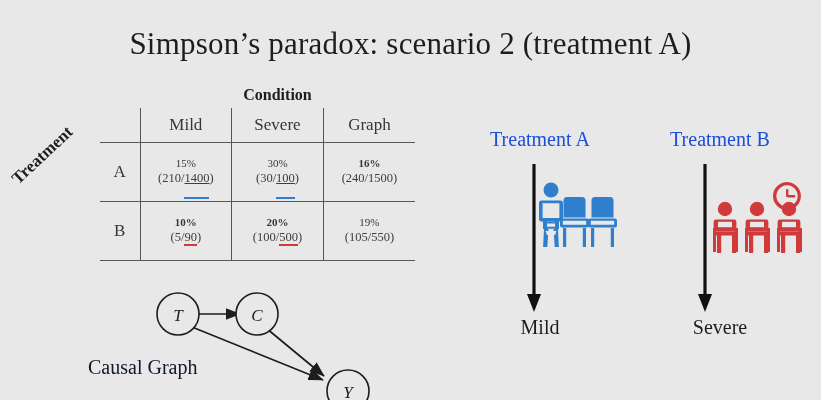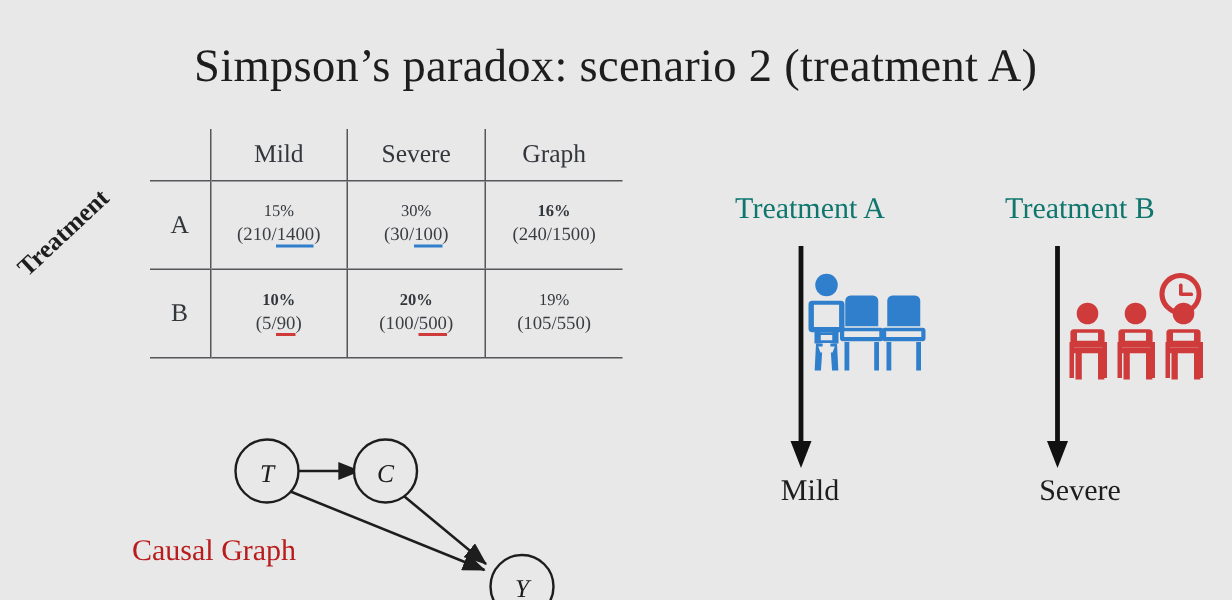--- a/index.html
+++ b/index.html
@@ -84,21 +84,22 @@
   }
   .cell-pct.bold { font-weight: bold; }
   .cell-frac {
     font-size: 12.5px;
     line-height: 1.3;
     display: block;
     color: #3a3d42;
   }
   .u-blue {
     border-bottom: 2.2px solid #2f7fcc;
-    padding-bottom: 0px;
+    padding-bottom: 12px;
+    text-decoration: underline;
   }
   .u-red {
     border-bottom: 2.2px solid #cf3b3b;
     padding-bottom: 0px;
   }
   td.rowlabel {
     font-size: 17px;
   }
 
   
@@ -122,39 +123,39 @@
     top: 265px;
     width: 300px;
     height: 135px;
   }
   #causal-graph svg { display: block; }
   #causal-caption {
     position: absolute;
     left: 88px;
     top: 340px;
     font-size: 20px;
-    color: #b91c1c;
+    color: #0f172a;
     white-space: nowrap;
   }
 
   
   .panel {
     position: absolute;
     top: 112px;
   }
   #panel-a { left: 455px; width: 170px; }
   #panel-b { left: 630px; width: 180px; }
 
   .panel-title {
     position: absolute;
     top: 0;
     width: 100%;
     text-align: center;
     font-size: 20px;
-    color: #0f766e;
+    color: #1d4ed8;
     white-space: nowrap;
   }
   .panel-foot {
     position: absolute;
     top: 188px;
     width: 100%;
     text-align: center;
     font-size: 20px;
     color: #1d1d1d;
     white-space: nowrap;
@@ -175,20 +176,21 @@
 </head>
 <body style="background: rgb(232, 232, 232);">
 
 <div id="slide">
 
   <div id="title">Simpson’s paradox: scenario 2 (treatment A)</div>
 
   <div id="treatment-axis">Treatment</div>
 
   <div id="table-block">
+    <div id="condition-label">Condition</div>
     <table class="stat">
       <colgroup>
         <col class="col-stub">
           <col class="col-data">
           <col class="col-data">
           <col class="col-data">
       </colgroup>
       <tbody>
           <tr class="head">
         <th class="stub"></th>

